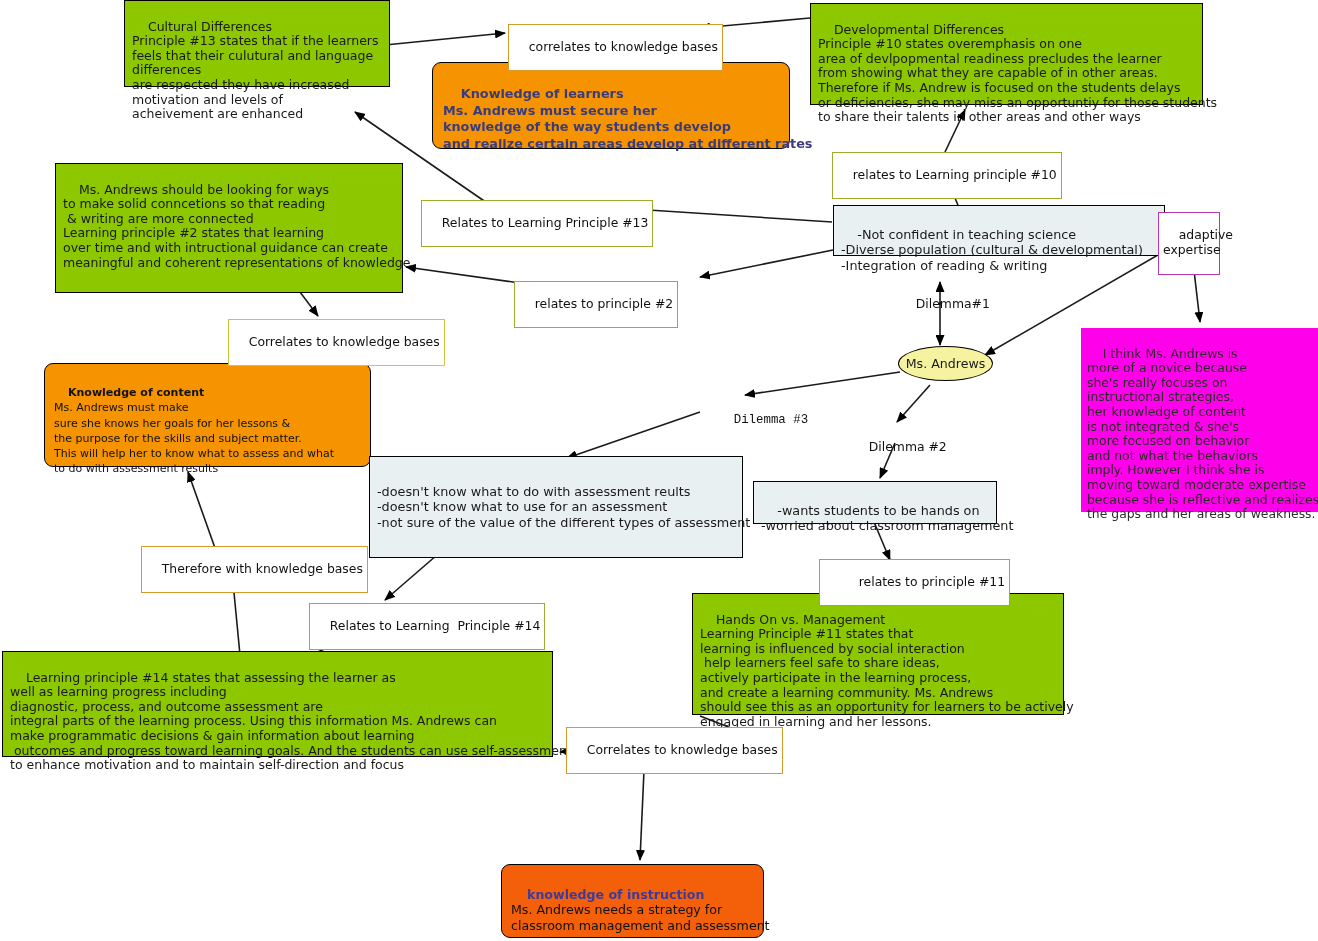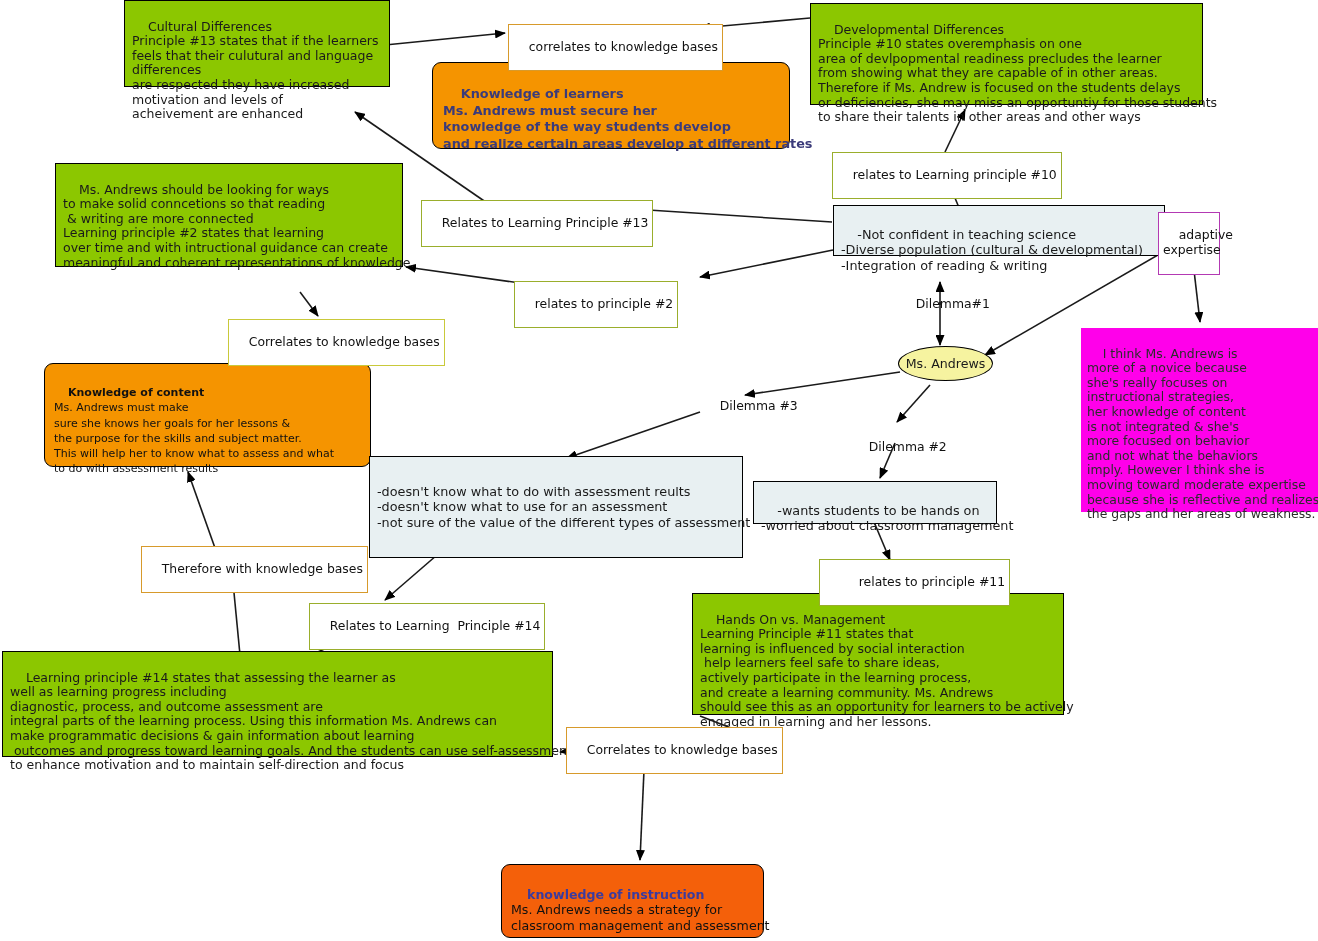--- a/index.html
+++ b/index.html
@@ -205,21 +205,21 @@
   <div class="node green" style="left:810px; top:3px; width:393px; height:102px;">
     <span>Developmental Differences
 Principle #10 states overemphasis on one
 area of devlpopmental readiness precludes the learner
 from showing what they are capable of in other areas.
 Therefore if Ms. Andrew is focused on the students delays
 or deficiencies, she may miss an opportuntiy for those students
 to share their talents in other areas and other ways</span>
   </div>
 
-  <div class="node green" style="left:55px; top:163px; width:348px; height:104px;">
+  <div class="node green" style="left:55px; top:163px; width:348px; height:130px;">
     <span>Ms. Andrews should be looking for ways
 to make solid conncetions so that reading
  &amp; writing are more connected
 Learning principle #2 states that learning
 over time and with intructional guidance can create
 meaningful and coherent representations of knowledge.</span>
   </div>
 
   <div class="node orange" style="left:44px; top:363px; width:327px; height:104px;">
     <span class="hdr">Knowledge of content</span>
@@ -336,17 +336,17 @@
   </div>
 
   <div class="label lbl-plain" style="left:896px; top:282px;">
     <span>Dilemma#1</span>
   </div>
 
   <div class="label lbl-plain" style="left:849px; top:425px;">
     <span>Dilemma #2</span>
   </div>
 
-  <div class="label lbl-plain" style="left:700px; top:384px;">
+  <div class="label lbl-plain" style="left:700px; top:398px;font-family:Liberation Mono, monospace;">
     <span>Dilemma #3</span>
   </div>
 
 </div>
 
 </body></html>

